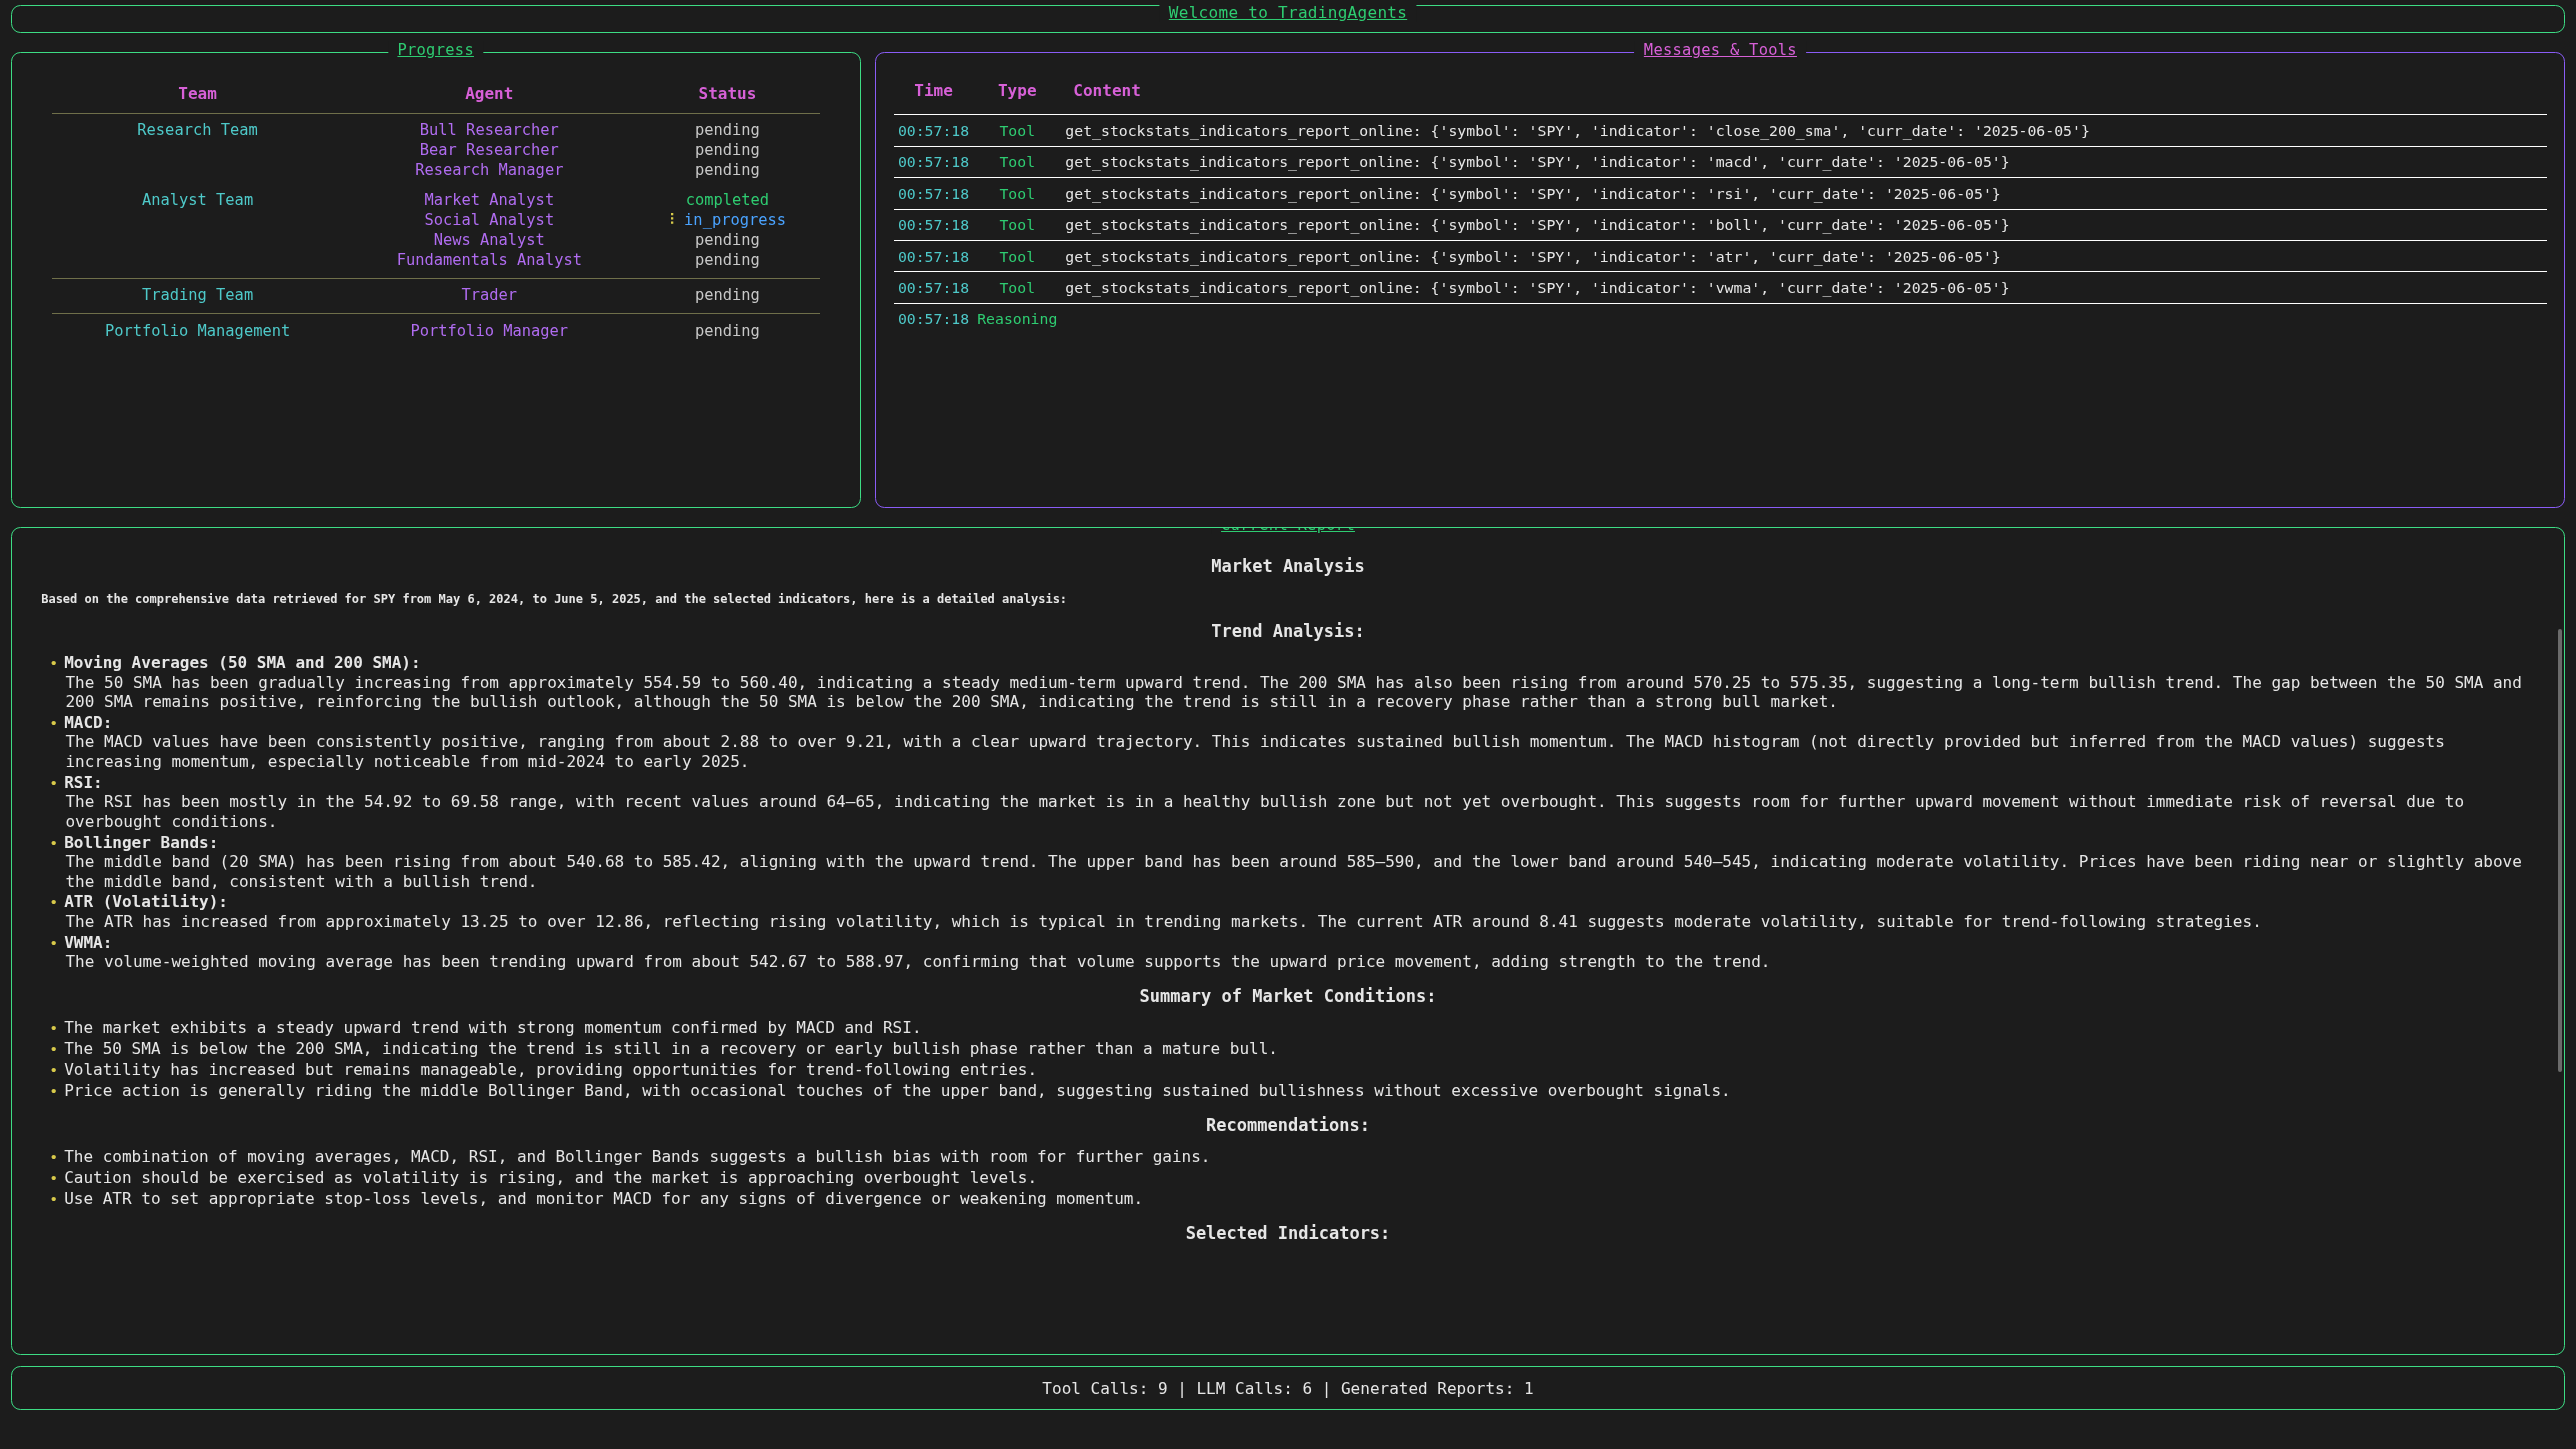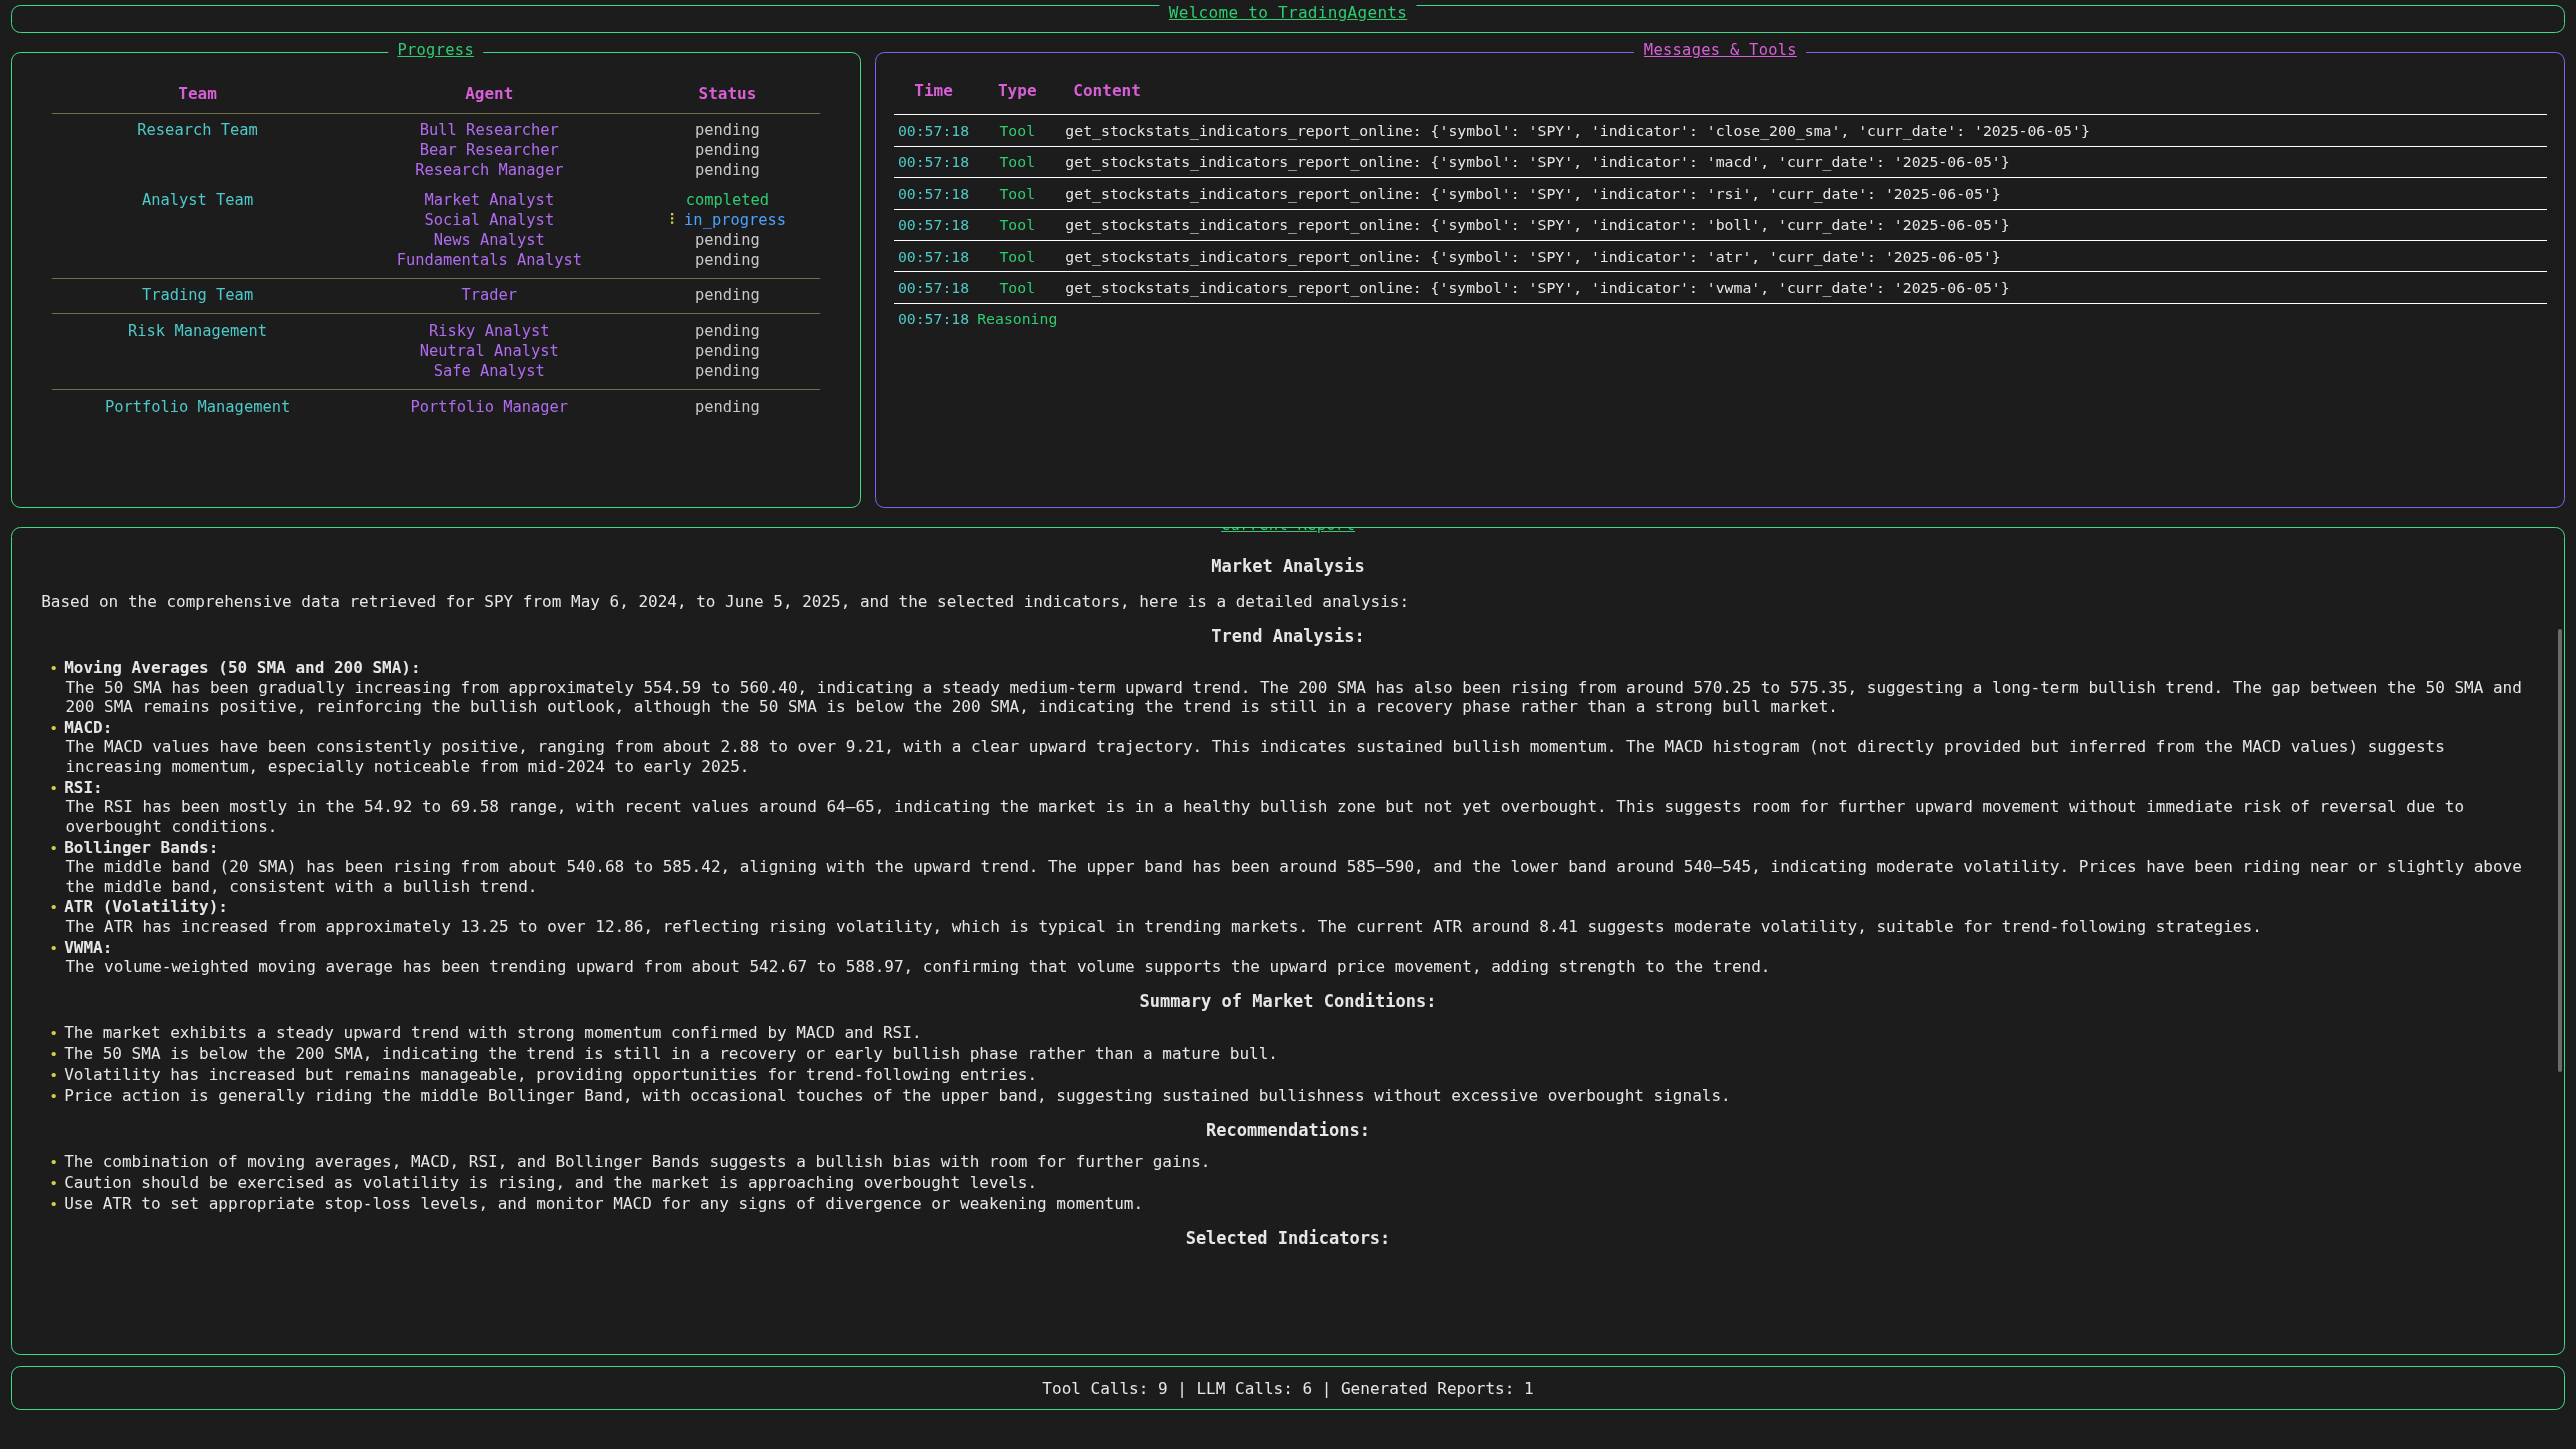--- a/index.html
+++ b/index.html
@@ -138,21 +138,21 @@
     font-weight:bold;
     font-size:17px;
     margin:8px 0 16px 0;
   }
   .rep-h2{
     text-align:center;
     font-weight:bold;
     font-size:17px;
     margin:14.8px 0 12px 0;
   }
-  .rep-p{font-size:16px;margin:0 0 6.7px 0;}
+  .rep-p{font-size:12px;margin:0 0 6.7px 0;font-weight:bold;}
   ul.rep-list{list-style:none;margin:0 0 2.7px 0;padding:0;}
   ul.rep-list > li{
     position:relative;
     padding-left:23px;
     margin-bottom:1.3px;
     font-size:16px;
     line-height:19.5px;
   }
   ul.rep-list > li::before{
     content:"\2022";
@@ -248,35 +248,20 @@
               </td>
               <td>
                 <span class="agent-name cellbox">Trader</span>
               </td>
               <td>
                 <span class="cellbox status-pending">pending</span>
               </td>
             </tr>
             <tr class="group">
               <td>
-                <span class="team-name cellbox">Risk Management</span>
-              </td>
-              <td>
-                <span class="agent-name cellbox">Risky Analyst</span>
-                <span class="agent-name cellbox">Neutral Analyst</span>
-                <span class="agent-name cellbox">Safe Analyst</span>
-              </td>
-              <td>
-                <span class="cellbox status-pending">pending</span>
-                <span class="cellbox status-pending">pending</span>
-                <span class="cellbox status-pending">pending</span>
-              </td>
-            </tr>
-            <tr class="group">
-              <td>
                 <span class="team-name cellbox">Portfolio Management</span>
               </td>
               <td>
                 <span class="agent-name cellbox">Portfolio Manager</span>
               </td>
               <td>
                 <span class="cellbox status-pending">pending</span>
               </td>
             </tr>
           </tbody>

